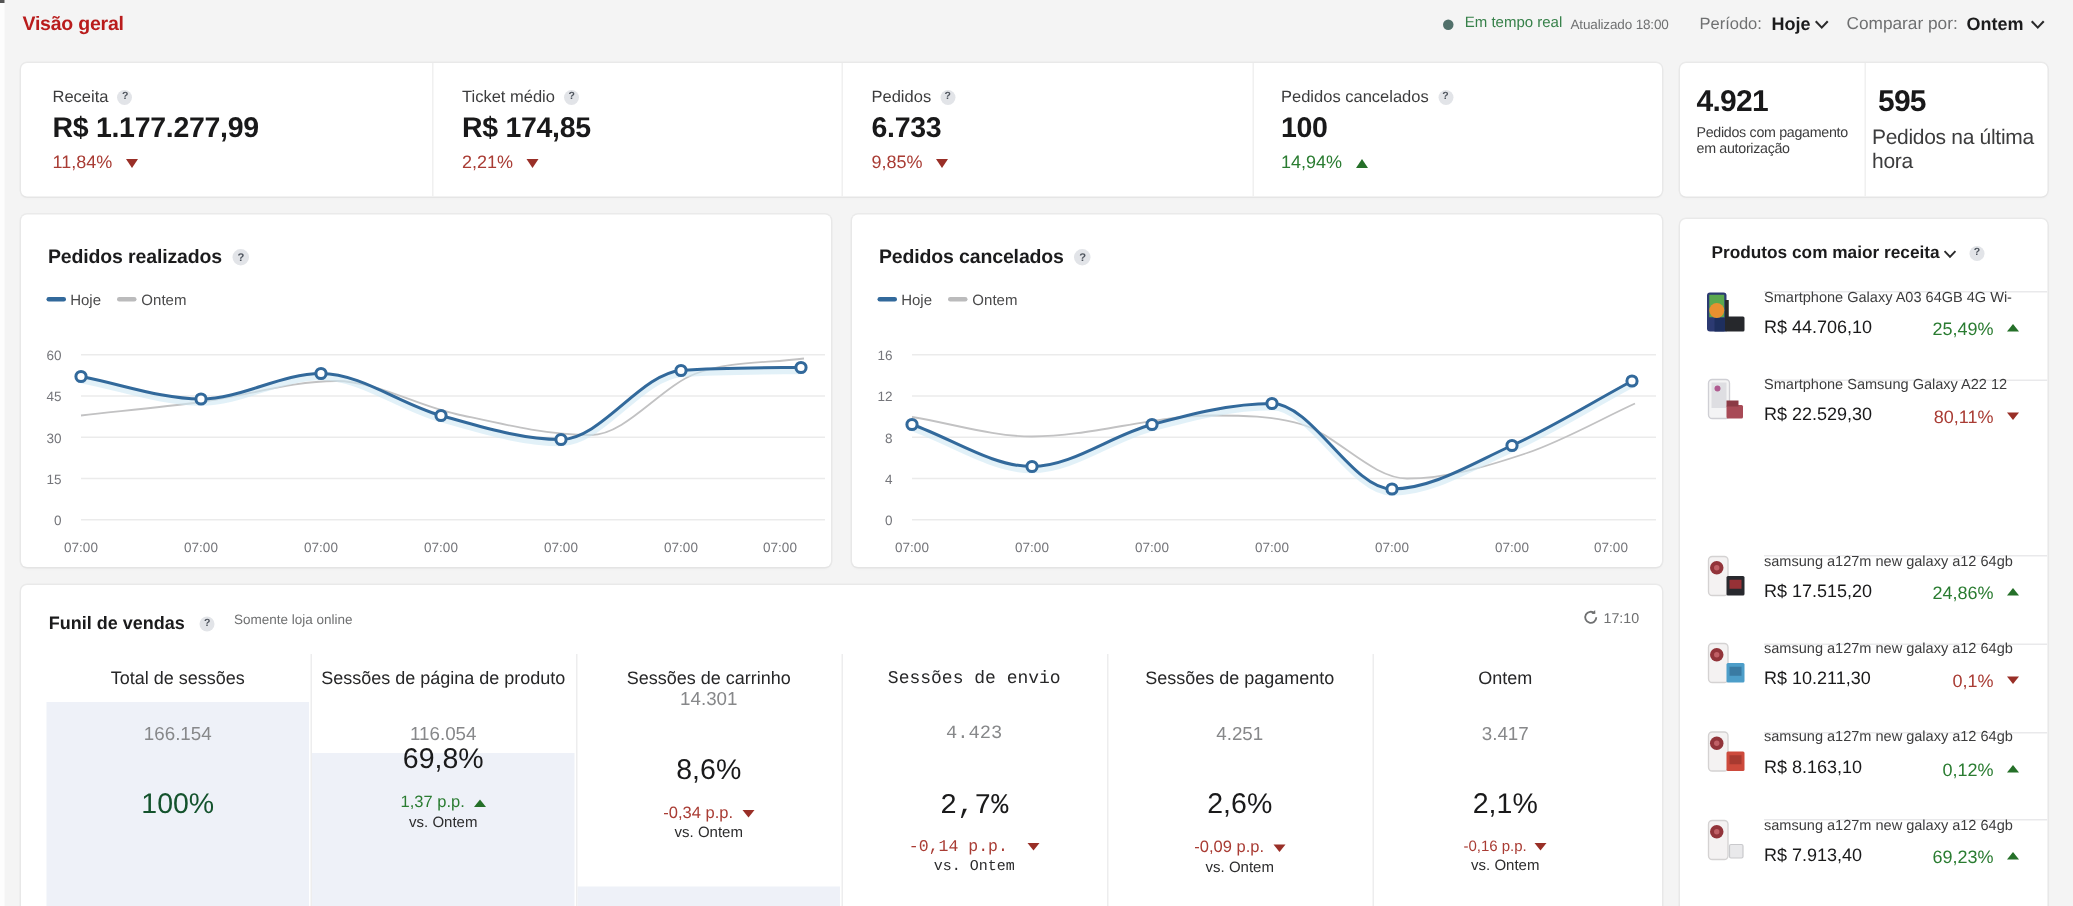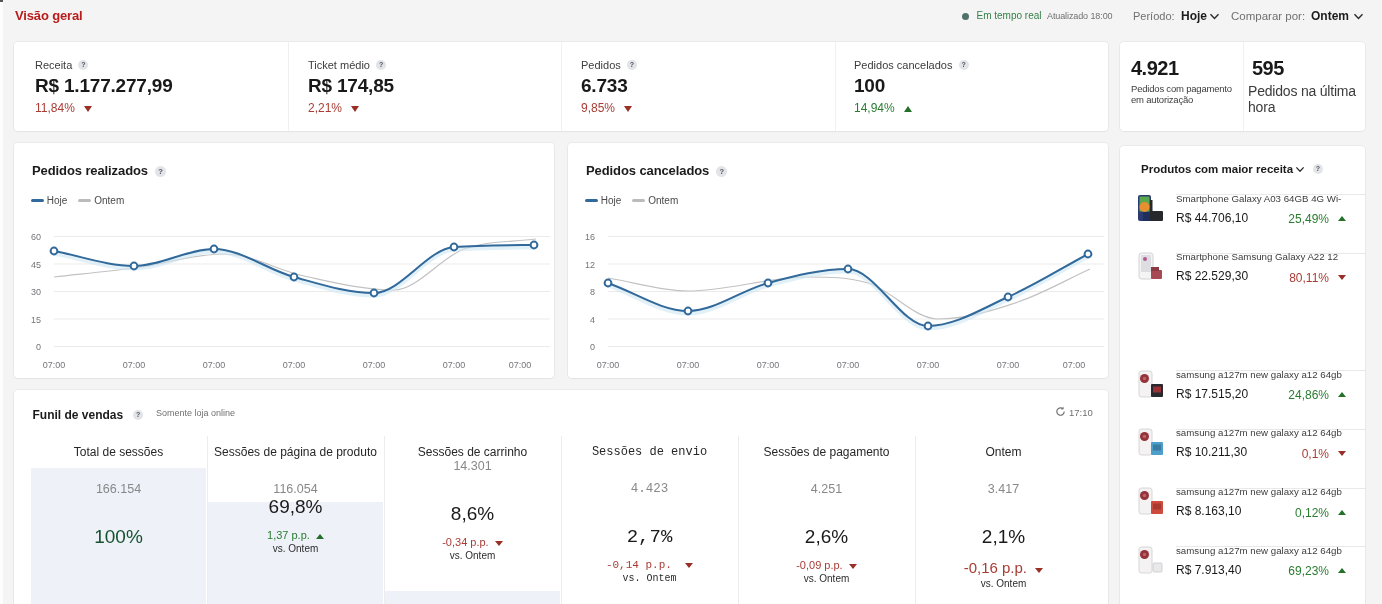--- a/index.html
+++ b/index.html
@@ -210,21 +210,21 @@
       <div style="font-size:12px;color:#272728;margin-top:9px;white-space:nowrap;">Sessões de pagamento</div>
       <div style="font-size:12.5px;color:#87888a;margin-top:23px;">4.251</div>
       <div style="font-size:19px;color:#1a1a1b;margin-top:30px;">2,6%</div>
       <div class="red" style="font-size:11px;margin-top:11px;">-0,09 p.p.&nbsp; <span class="tri-down" style="border-left-width:4px;border-right-width:4px;border-top-width:5.5px;"></span></div>
       <div style="font-size:10px;color:#2c2c2d;margin-top:2px;">vs. Ontem</div>
     </div>
     <div class="abs" style="left:885px;top:0;width:177px;text-align:center;">
       <div style="font-size:12px;color:#272728;margin-top:9px;white-space:nowrap;">Ontem</div>
       <div style="font-size:12.5px;color:#87888a;margin-top:23px;">3.417</div>
       <div style="font-size:19px;color:#1a1a1b;margin-top:30px;">2,1%</div>
-      <div class="red" style="font-size:15px;margin-top:11px;">-0,16 p.p.&nbsp; <span class="tri-down" style="border-left-width:4px;border-right-width:4px;border-top-width:5.5px;"></span></div>
+      <div class="red" style="font-size:10px;margin-top:11px;">-0,16 p.p.&nbsp; <span class="tri-down" style="border-left-width:4px;border-right-width:4px;border-top-width:5.5px;"></span></div>
       <div style="font-size:10px;color:#2c2c2d;margin-top:2px;">vs. Ontem</div>
     </div>
   </div>
 </div>
 
 <div class="card" style="left:1120px;top:146px;width:245px;height:475px;overflow:hidden;">
   <div class="abs" style="left:21px;top:17px;font-size:11.5px;font-weight:bold;color:#1b1b1c;">Produtos com maior receita</div>
   <svg class="abs" style="left:175px;top:20px;" width="10" height="7" viewBox="0 0 11 7">
       <path d="M1.5 1.2 L5.5 5.4 L9.5 1.2" fill="none" stroke="#2b2b2c" stroke-width="1.4"></path>
     </svg>

